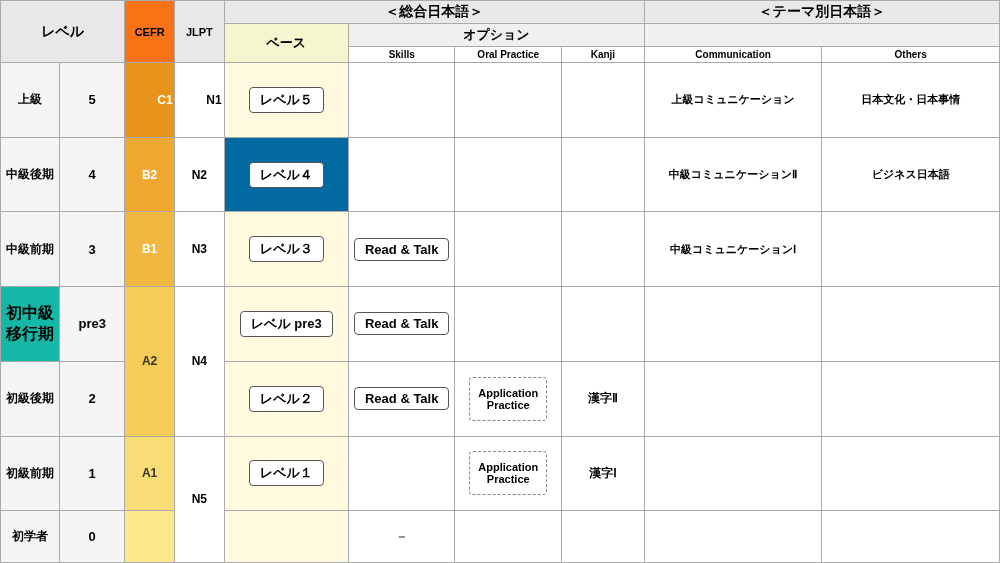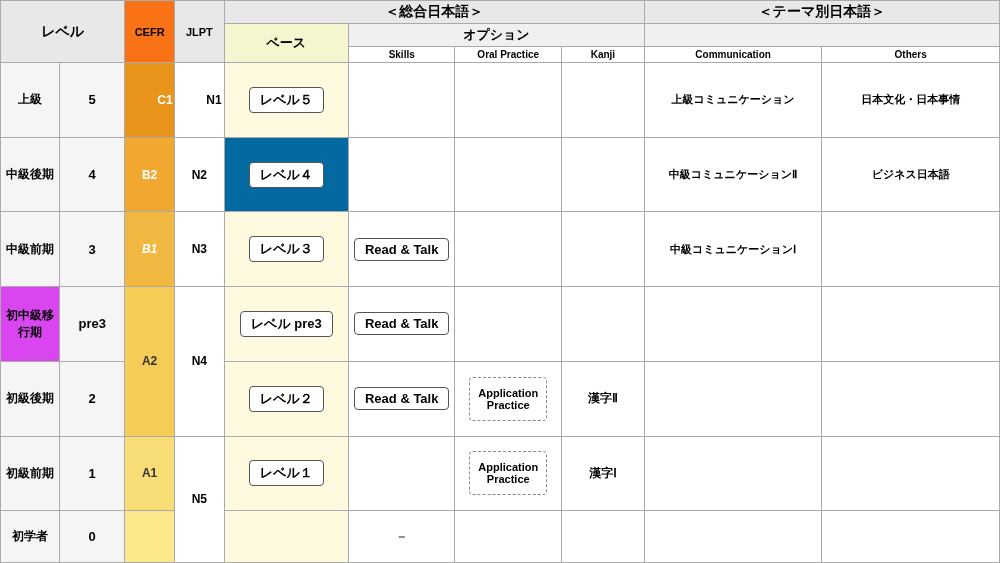--- a/index.html
+++ b/index.html
@@ -180,31 +180,31 @@
           <td style="background: #0369a1;"><span class="level-box">レベル４</span></td>
           <td></td>
           <td style="border-left: 1.5px dashed rgb(170, 170, 170);"></td>
           <td></td>
           <td><span class="comm-text" style="white-space: pre-line;">中級コミュニケーションⅡ</span></td>
           <td><span class="others-text">ビジネス日本語</span></td>
         </tr>
         <tr style="height: 65px;">
           <td style="font-weight: bold; font-size: 12px; background: rgb(245, 245, 245);">中級前期</td>
           <td style="font-weight: bold; font-size: 13px; background: rgb(245, 245, 245);">3</td>
-          <td style="background: rgb(240, 184, 64); color: rgb(255, 255, 255); font-weight: bold; font-size: 12px; font-style: italic;">B1</td>
+          <td style="background: rgb(240, 184, 64); color: rgb(255, 255, 255); font-weight: bold; font-size: 12px;">B1</td>
           <td style="font-weight: bold; font-size: 12px;">N3</td>
           <td style="background: rgb(255, 249, 224);"><span class="level-box">レベル３</span></td>
           <td><span class="level-box">Read &amp; Talk</span></td>
           <td style="border-left: 1.5px dashed rgb(170, 170, 170);"></td>
           <td></td>
           <td><span class="comm-text" style="white-space: pre-line; margin-top: 44px;">中級コミュニケーションⅠ</span></td>
           <td></td>
         </tr>
         <tr style="height: 65px;">
-          <td style="font-weight: bold; font-size: 12px; background: #d946ef;">初中級移行期</td>
+          <td style="font-weight: bold; font-size: 16px; background: #14b8a6;">初中級移行期</td>
           <td style="font-weight: bold; font-size: 13px; background: rgb(245, 245, 245);">pre3</td>
           <td rowspan="2" style="background: rgb(245, 204, 85); color: rgb(51, 51, 51); font-weight: bold; font-size: 12px;">A2</td>
           <td rowspan="2" style="font-weight: bold; font-size: 12px;">N4</td>
           <td style="background: rgb(255, 249, 224);"><span class="level-box">レベル pre3</span></td>
           <td><span class="level-box">Read &amp; Talk</span></td>
           <td style="border-left: 1.5px dashed rgb(170, 170, 170);"></td>
           <td></td>
           <td></td>
           <td></td>
         </tr>

